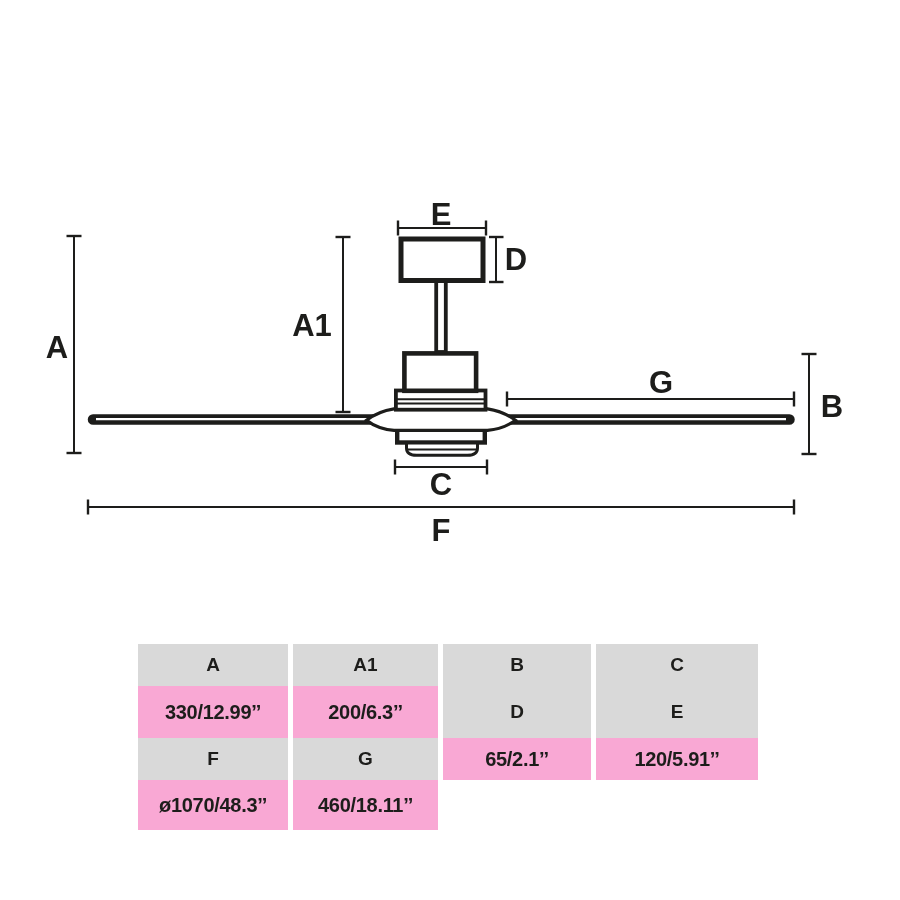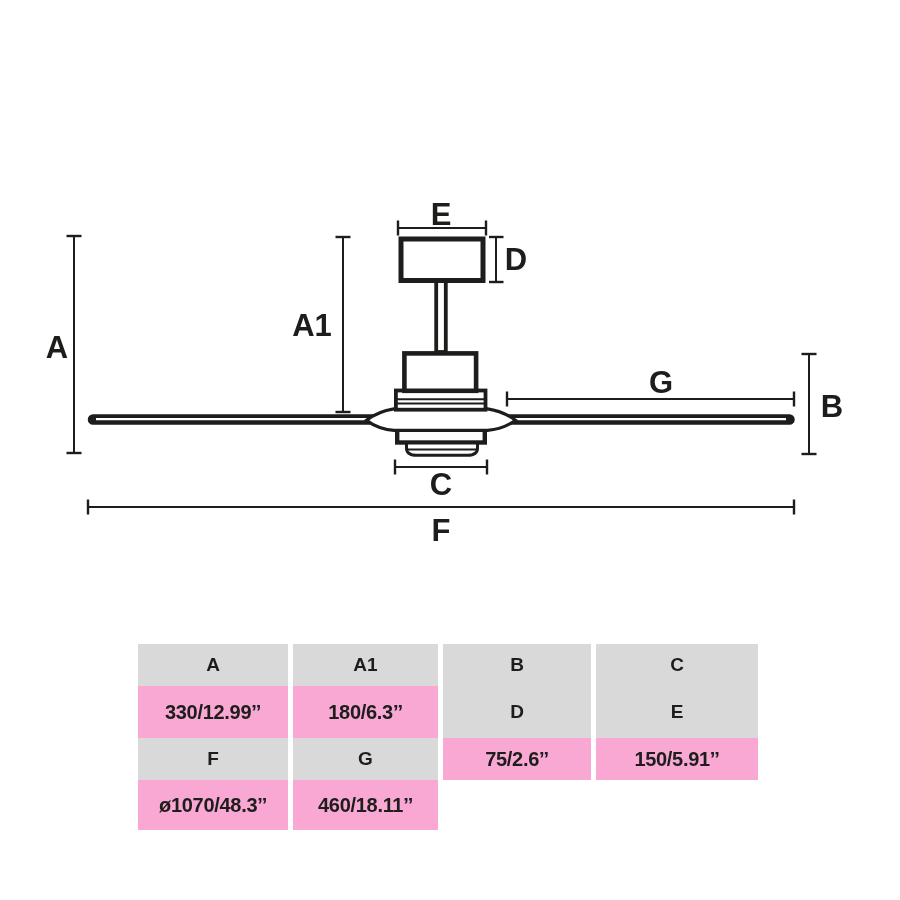--- a/index.html
+++ b/index.html
@@ -158,26 +158,26 @@
   </svg>
 
   <div class="dim-table">
 
     <div class="hcell">A</div>
     <div class="hcell">A1</div>
     <div class="hcell">B</div>
     <div class="hcell">C</div>
 
     <div class="vcell">330/12.99’’</div>
-    <div class="vcell">180/6.3’’</div>
+    <div class="vcell">200/6.3’’</div>
 
     <div class="hcell">D</div>
     <div class="hcell">E</div>
     <div class="hcell">F</div>
     <div class="hcell">G</div>
 
-    <div class="vcell">75/2.6’’</div>
-    <div class="vcell">150/5.91’’</div>
+    <div class="vcell">65/2.1’’</div>
+    <div class="vcell">120/5.91’’</div>
     <div class="vcell">ø1070/48.3’’</div>
     <div class="vcell">460/18.11’’</div>
   </div>
 
 </div>
 
 </body></html>

